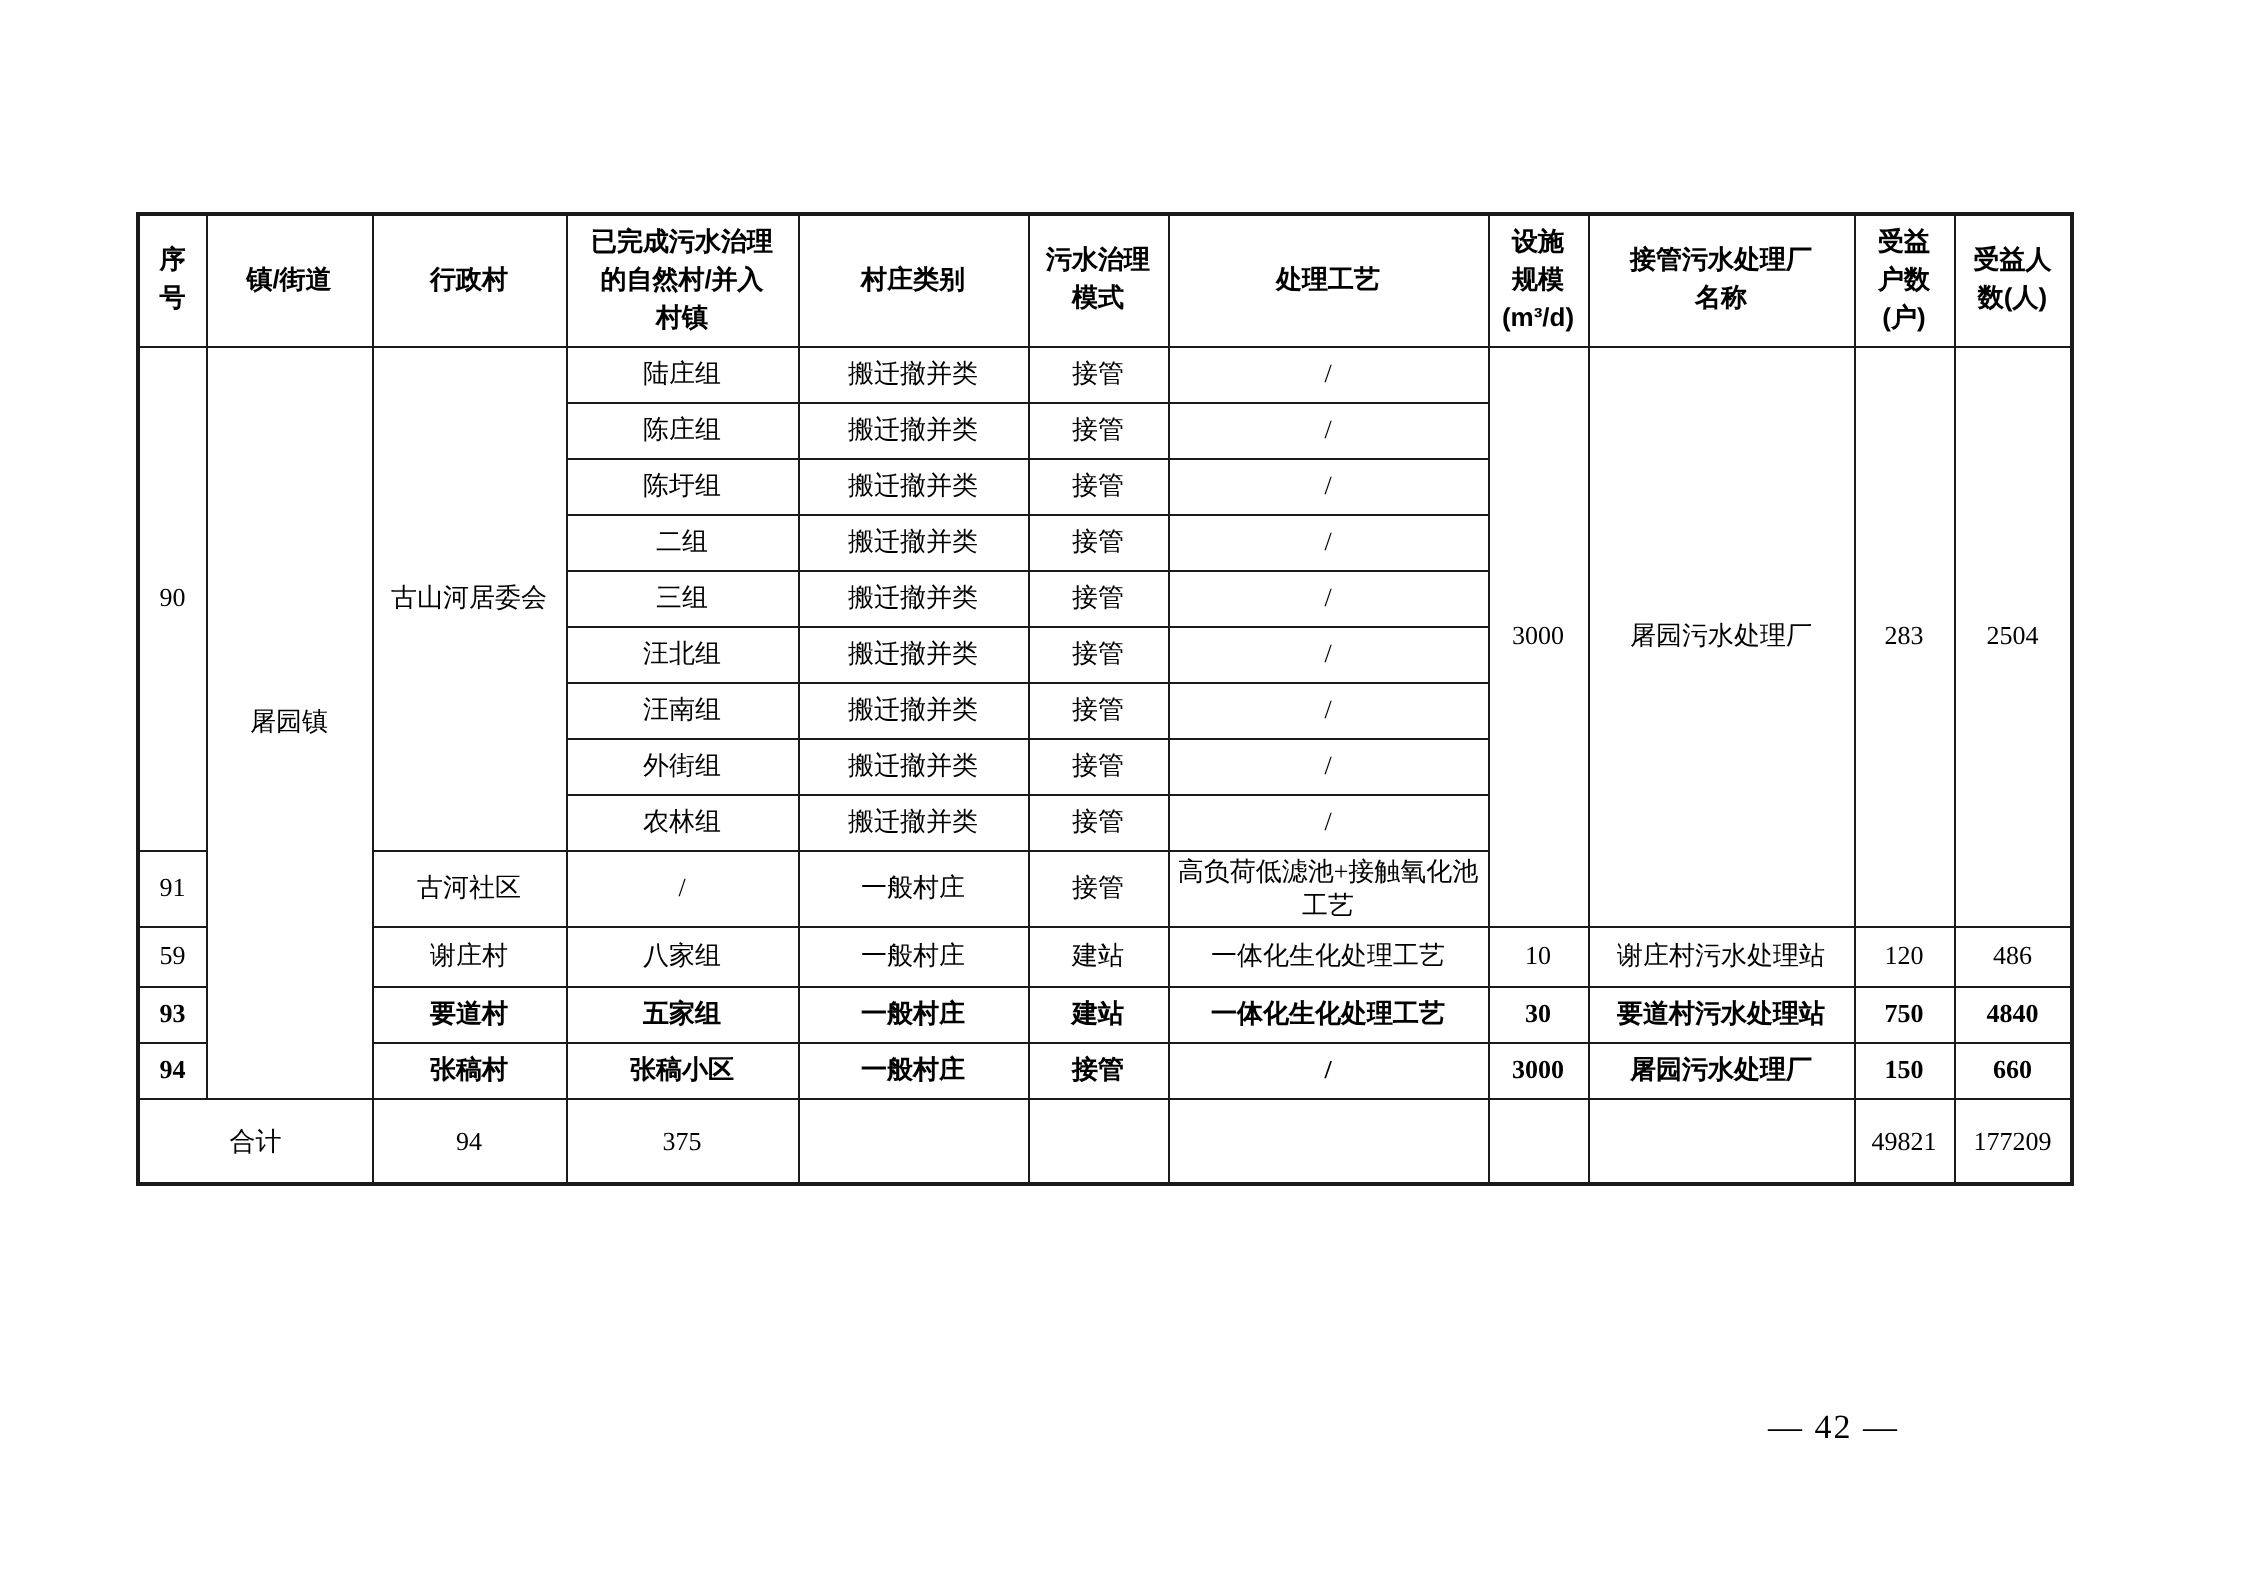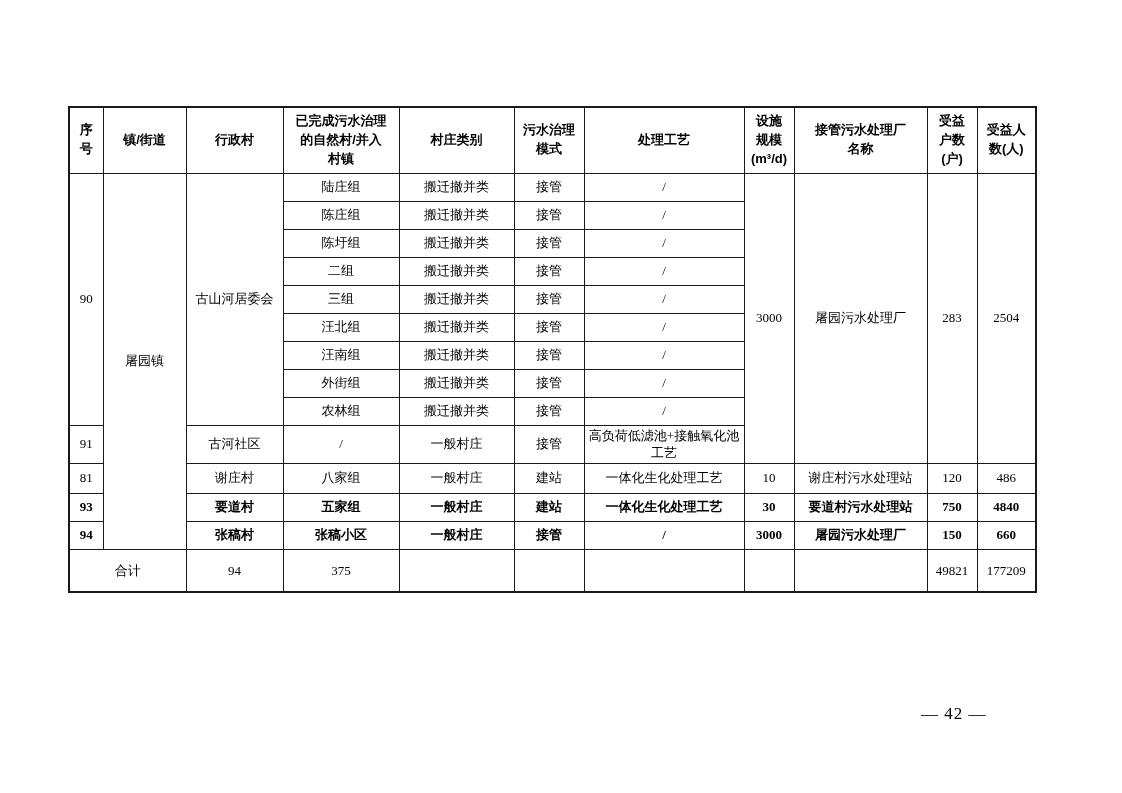--- a/index.html
+++ b/index.html
@@ -28,21 +28,21 @@
     font-family:"Liberation Sans","DejaVu Sans",sans-serif;
     font-weight:bold;font-size:13px;line-height:1.45;
   }
   tr.h-hdr{height:66px;}
   tr.h-sub{height:28px;}
   tr.h-91{height:37px;margin-top:16px;}
   tr.h-92{height:30px;}
   tr.h-std{height:28px;font-weight:bold;}
   tr.h-total{height:43px;}
   .pageno{
-    position:absolute;left:921px;top:704px;
+    position:absolute;left:884px;top:704px;
     font-size:17px;letter-spacing:1px;
     font-family:"Liberation Serif","DejaVu Serif",serif;
   }
 </style>
 </head>
 <body>
 
 <div class="sheet">
 
   <table class="tbl">
@@ -150,21 +150,21 @@
     <tr class="h-91">
       <td>91</td>
       <td>古河社区</td>
       <td>/</td>
       <td>一般村庄</td>
       <td>接管</td>
       <td>高负荷低滤池+接触氧化池工艺</td>
     </tr>
 
     <tr class="h-92">
-      <td>81</td>
+      <td>59</td>
       <td>谢庄村</td>
       <td>八家组</td>
       <td>一般村庄</td>
       <td>建站</td>
       <td>一体化生化处理工艺</td>
       <td>10</td>
       <td>谢庄村污水处理站</td>
       <td>120</td>
       <td>486</td>
     </tr>

